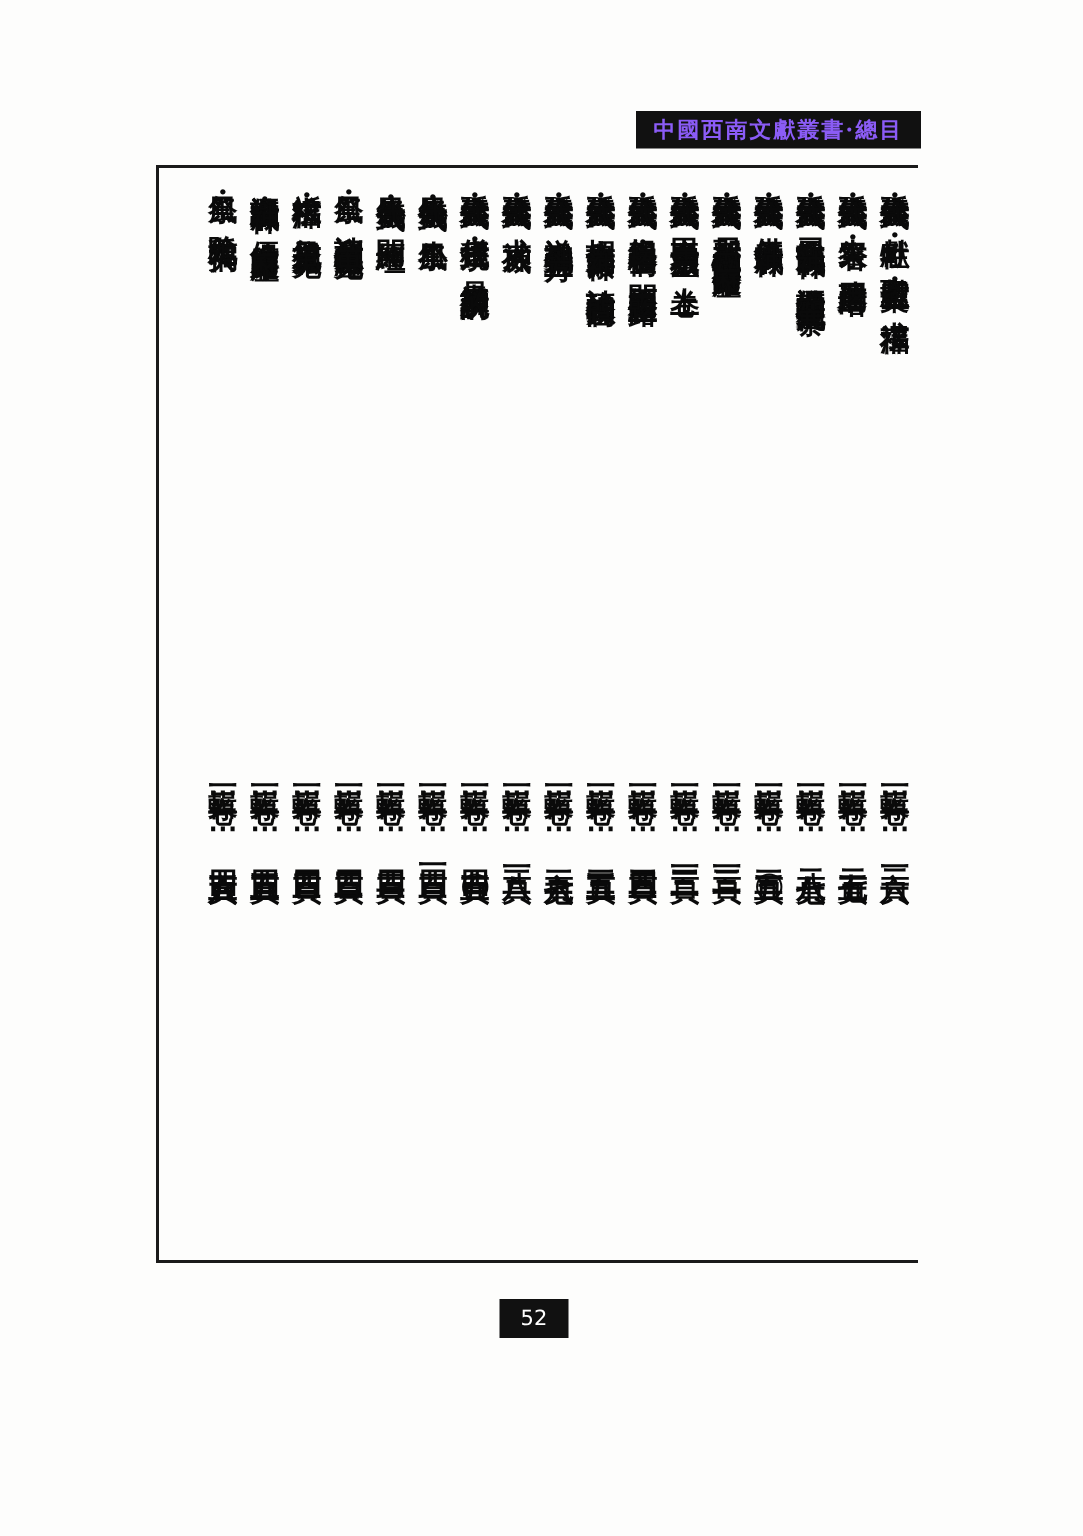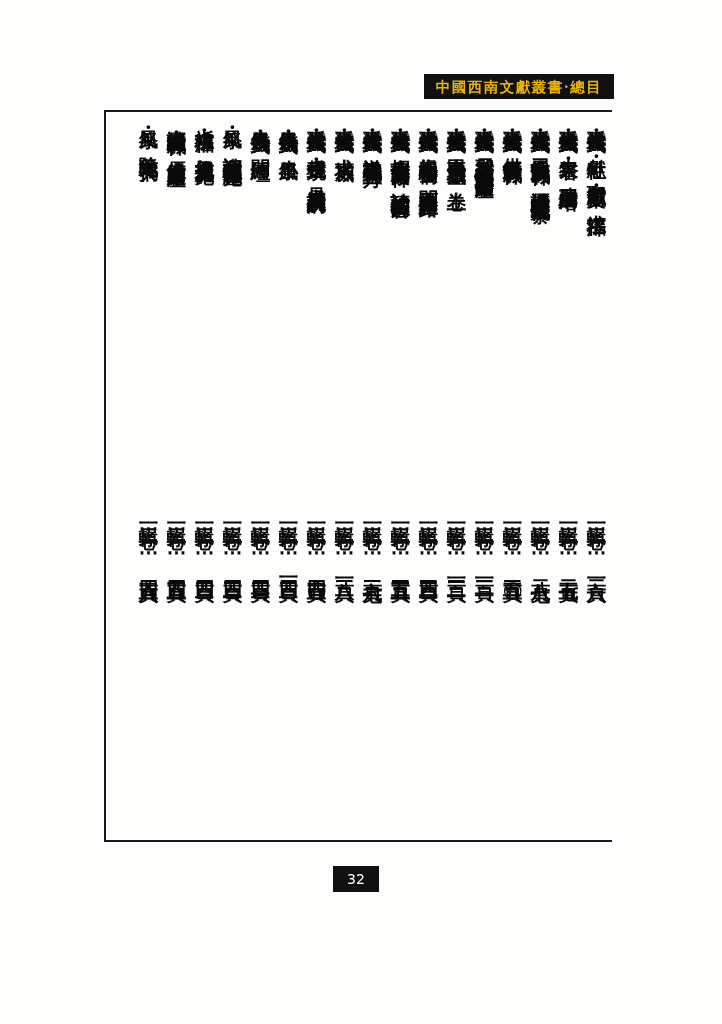--- a/index.html
+++ b/index.html
@@ -19,21 +19,21 @@
   }
 
   
   .running-head {
     position: absolute;
     top: 74px;
     left: 424px;
     width: 190px;
     height: 25px;
     background: #111111;
-    color: #eab308;
+    color: #8b5cf6;
     font-size: 14.5px;
     line-height: 25px;
     text-align: center;
     letter-spacing: 1.5px;
     font-weight: 700;
     font-family: "DejaVu Serif", "Liberation Serif", serif;
     white-space: nowrap;
   }
 
   
@@ -194,15 +194,15 @@
       <div class="toc-entry">
         <div class="v-text entry-title">迎請優麻戰神·優麻的出處來歷</div>
         <div class="v-text entry-page">輯一二卷⋯⋯四五五頁</div>
       </div>
       <div class="toc-entry">
         <div class="v-text entry-title">祭風·除九種灾禍</div>
         <div class="v-text entry-page">輯一二卷⋯⋯四六五頁</div>
       </div>
     </div>
 
-  <div class="folio">32</div>
+  <div class="folio">52</div>
 
 </div>
 
 </body></html>

